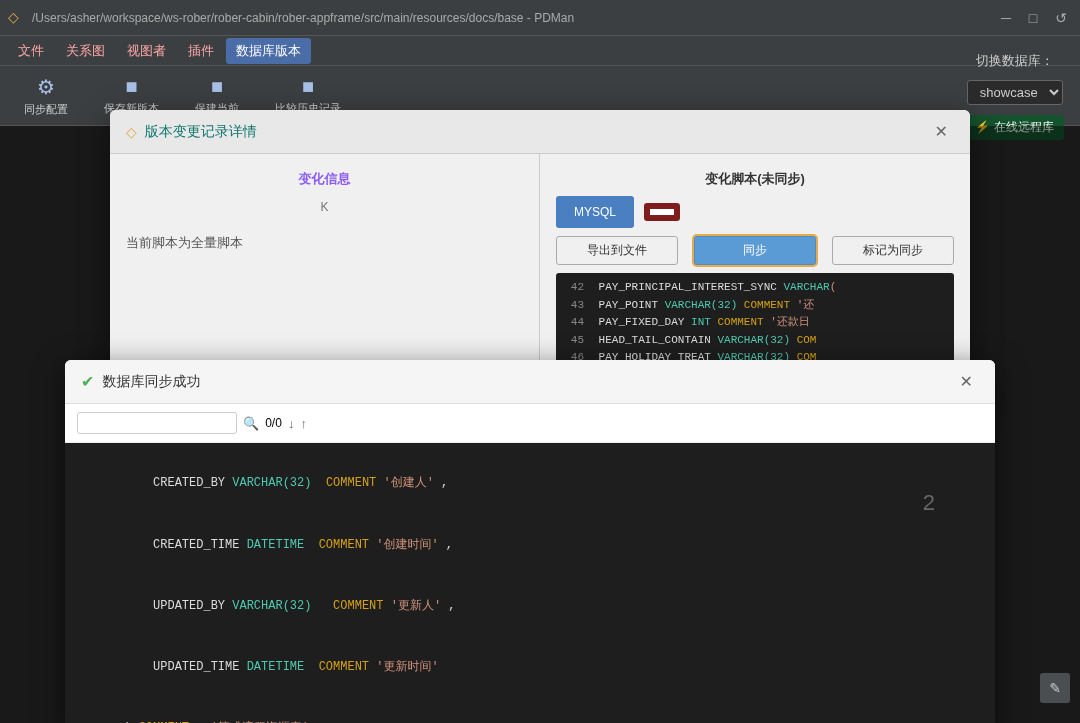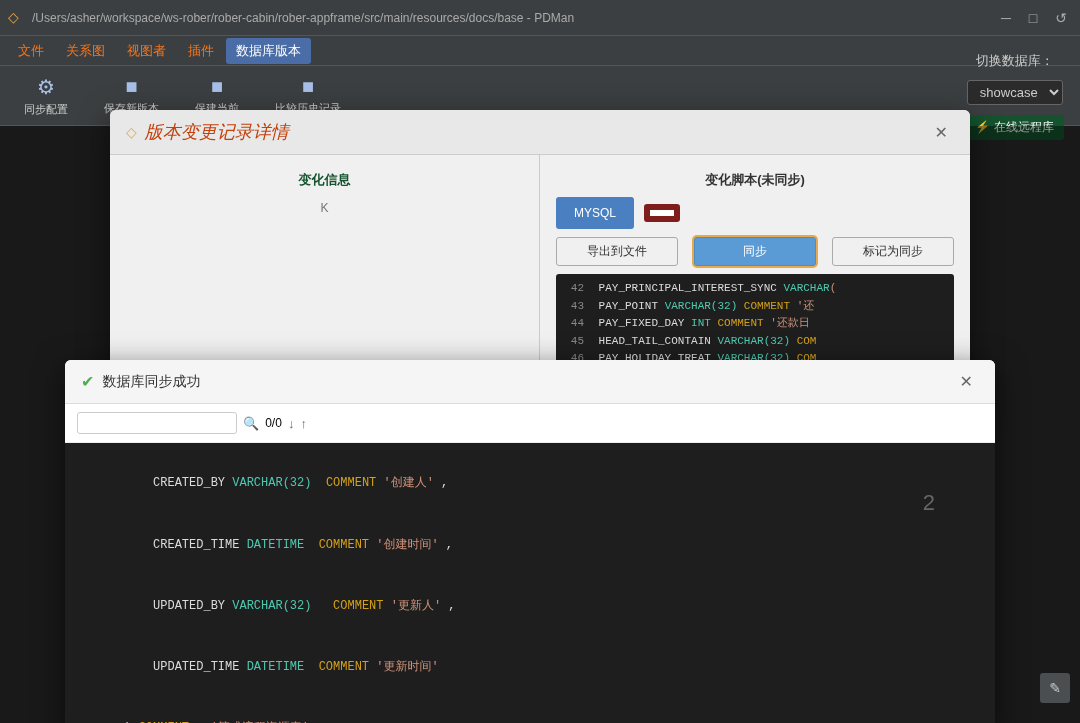--- a/index.html
+++ b/index.html
@@ -48,21 +48,21 @@
     .menu-bar {
       height: 30px;
       background: #3c3f41;
       display: flex;
       align-items: center;
       padding: 0 8px;
       border-bottom: 1px solid #555;
       gap: 2px;
     }
     .menu-item {
-      color: #f97316;
+      color: #fca5a5;
       font-size: 13px;
       padding: 4px 10px;
       cursor: pointer;
       border-radius: 3px;
     }
     .menu-item:hover, .menu-item.active {
       background: #4a6da7;
       color: #fff;
     }
     .menu-item.active {
@@ -151,45 +151,44 @@
       display: flex;
       align-items: center;
       border-bottom: 1px solid #ccc;
     }
     .version-modal-title-icon {
       color: #e8a84c;
       margin-right: 8px;
       font-size: 14px;
     }
     .version-modal-title {
-      font-size: 18px;
-      color: #c2410c;
+      font-size: 14px;
+      color: #0f766e;
       flex: 1;
-      font-style: italic;
     }
     .modal-close-btn {
       color: #666;
       cursor: pointer;
       font-size: 16px;
       padding: 2px 6px;
     }
 
     
     .version-modal-body {
       display: flex;
       height: 260px;
     }
     .version-left {
       width: 50%;
       padding: 16px;
       border-right: 1px solid #ccc;
     }
     .version-section-title {
       font-size: 13px;
-      color: #14532d;
+      color: #8b5cf6;
       font-weight: bold;
       margin-bottom: 12px;
       text-align: center;
     }
     .version-current-script {
       font-size: 13px;
       color: #555;
       margin-top: 20px;
     }
 
@@ -418,20 +417,21 @@
   <div class="version-modal-header">
     <span class="version-modal-title-icon">◇</span>
     <span class="version-modal-title">版本变更记录详情</span>
     <span class="modal-close-btn">✕</span>
   </div>
   <div class="version-modal-body">
 
     <div class="version-left">
       <div class="version-section-title">变化信息</div>
       <div style="text-align:center; color:#777; font-size:12px; margin-top:10px;">K</div>
+      <div class="version-current-script">当前脚本为全量脚本</div>
     </div>
 
     <div class="version-right">
       <div class="version-right-header">
         <div class="version-right-title">变化脚本(未同步)</div>
       </div>
       <div style="display:flex; gap:6px; margin-bottom:8px; align-items:center;">
         <button class="mysql-tab active">MYSQL</button>
         <button class="mysql-tab" style="min-width:24px;"></button>
       </div>

